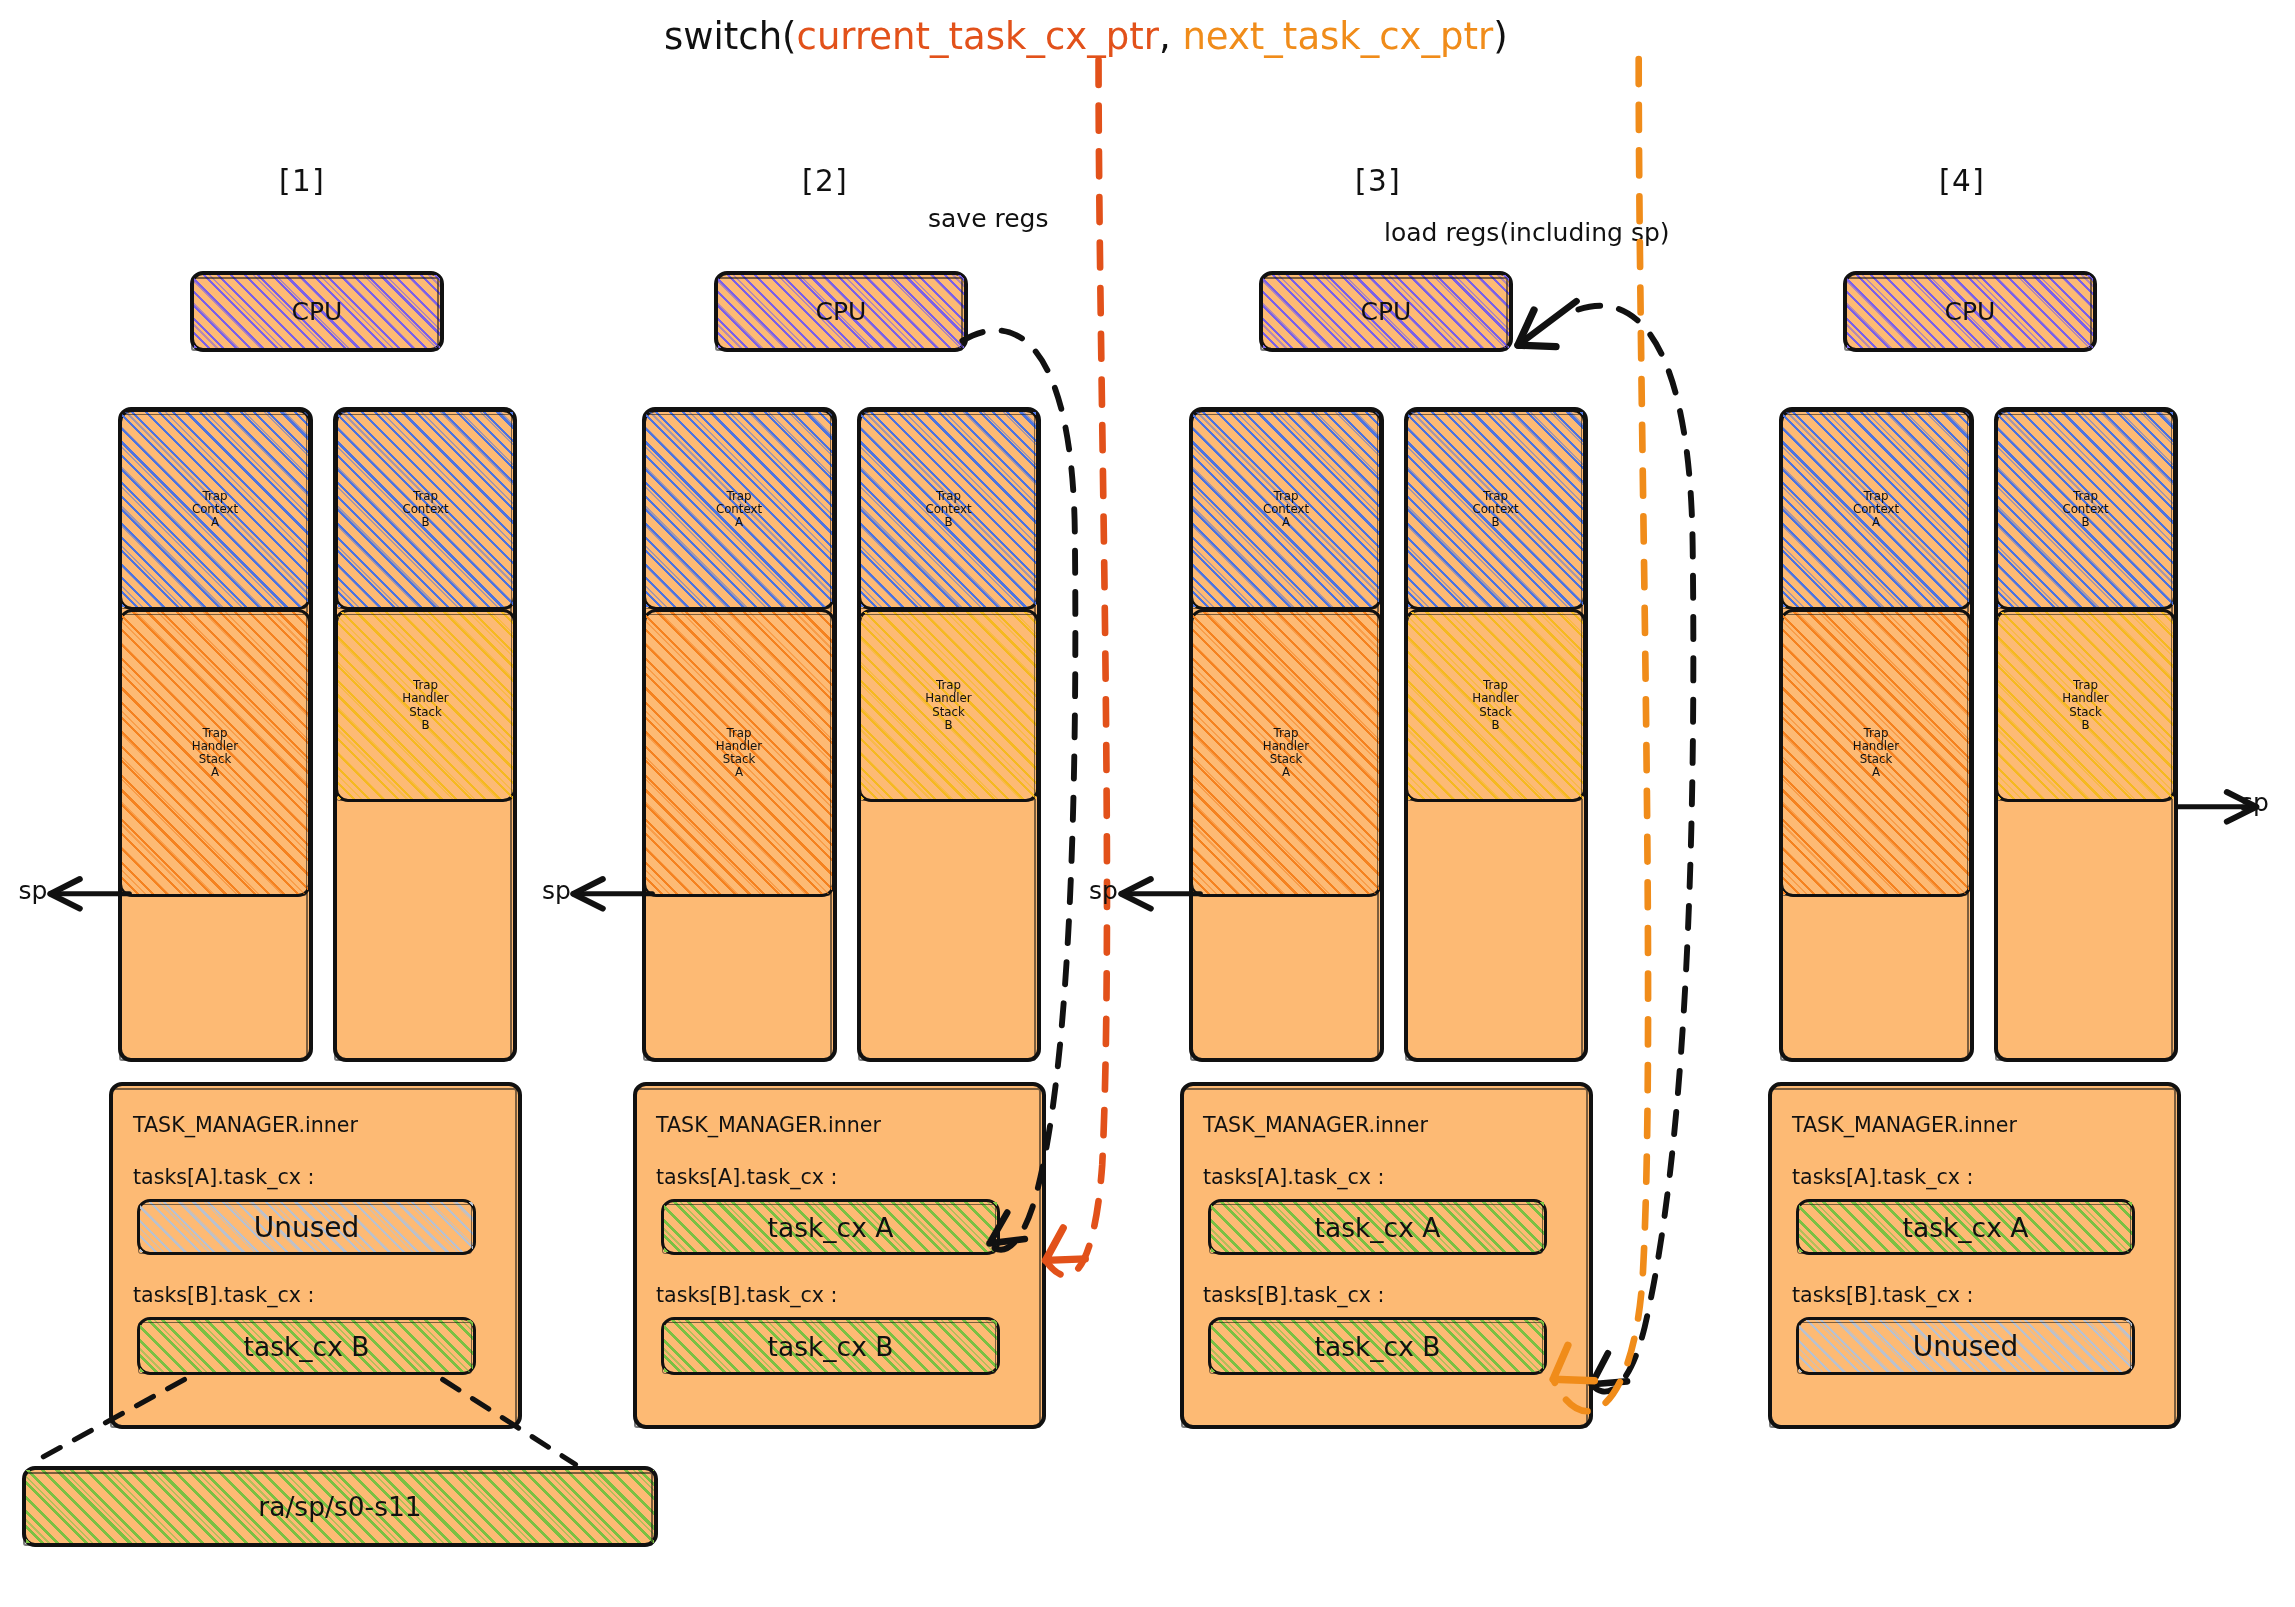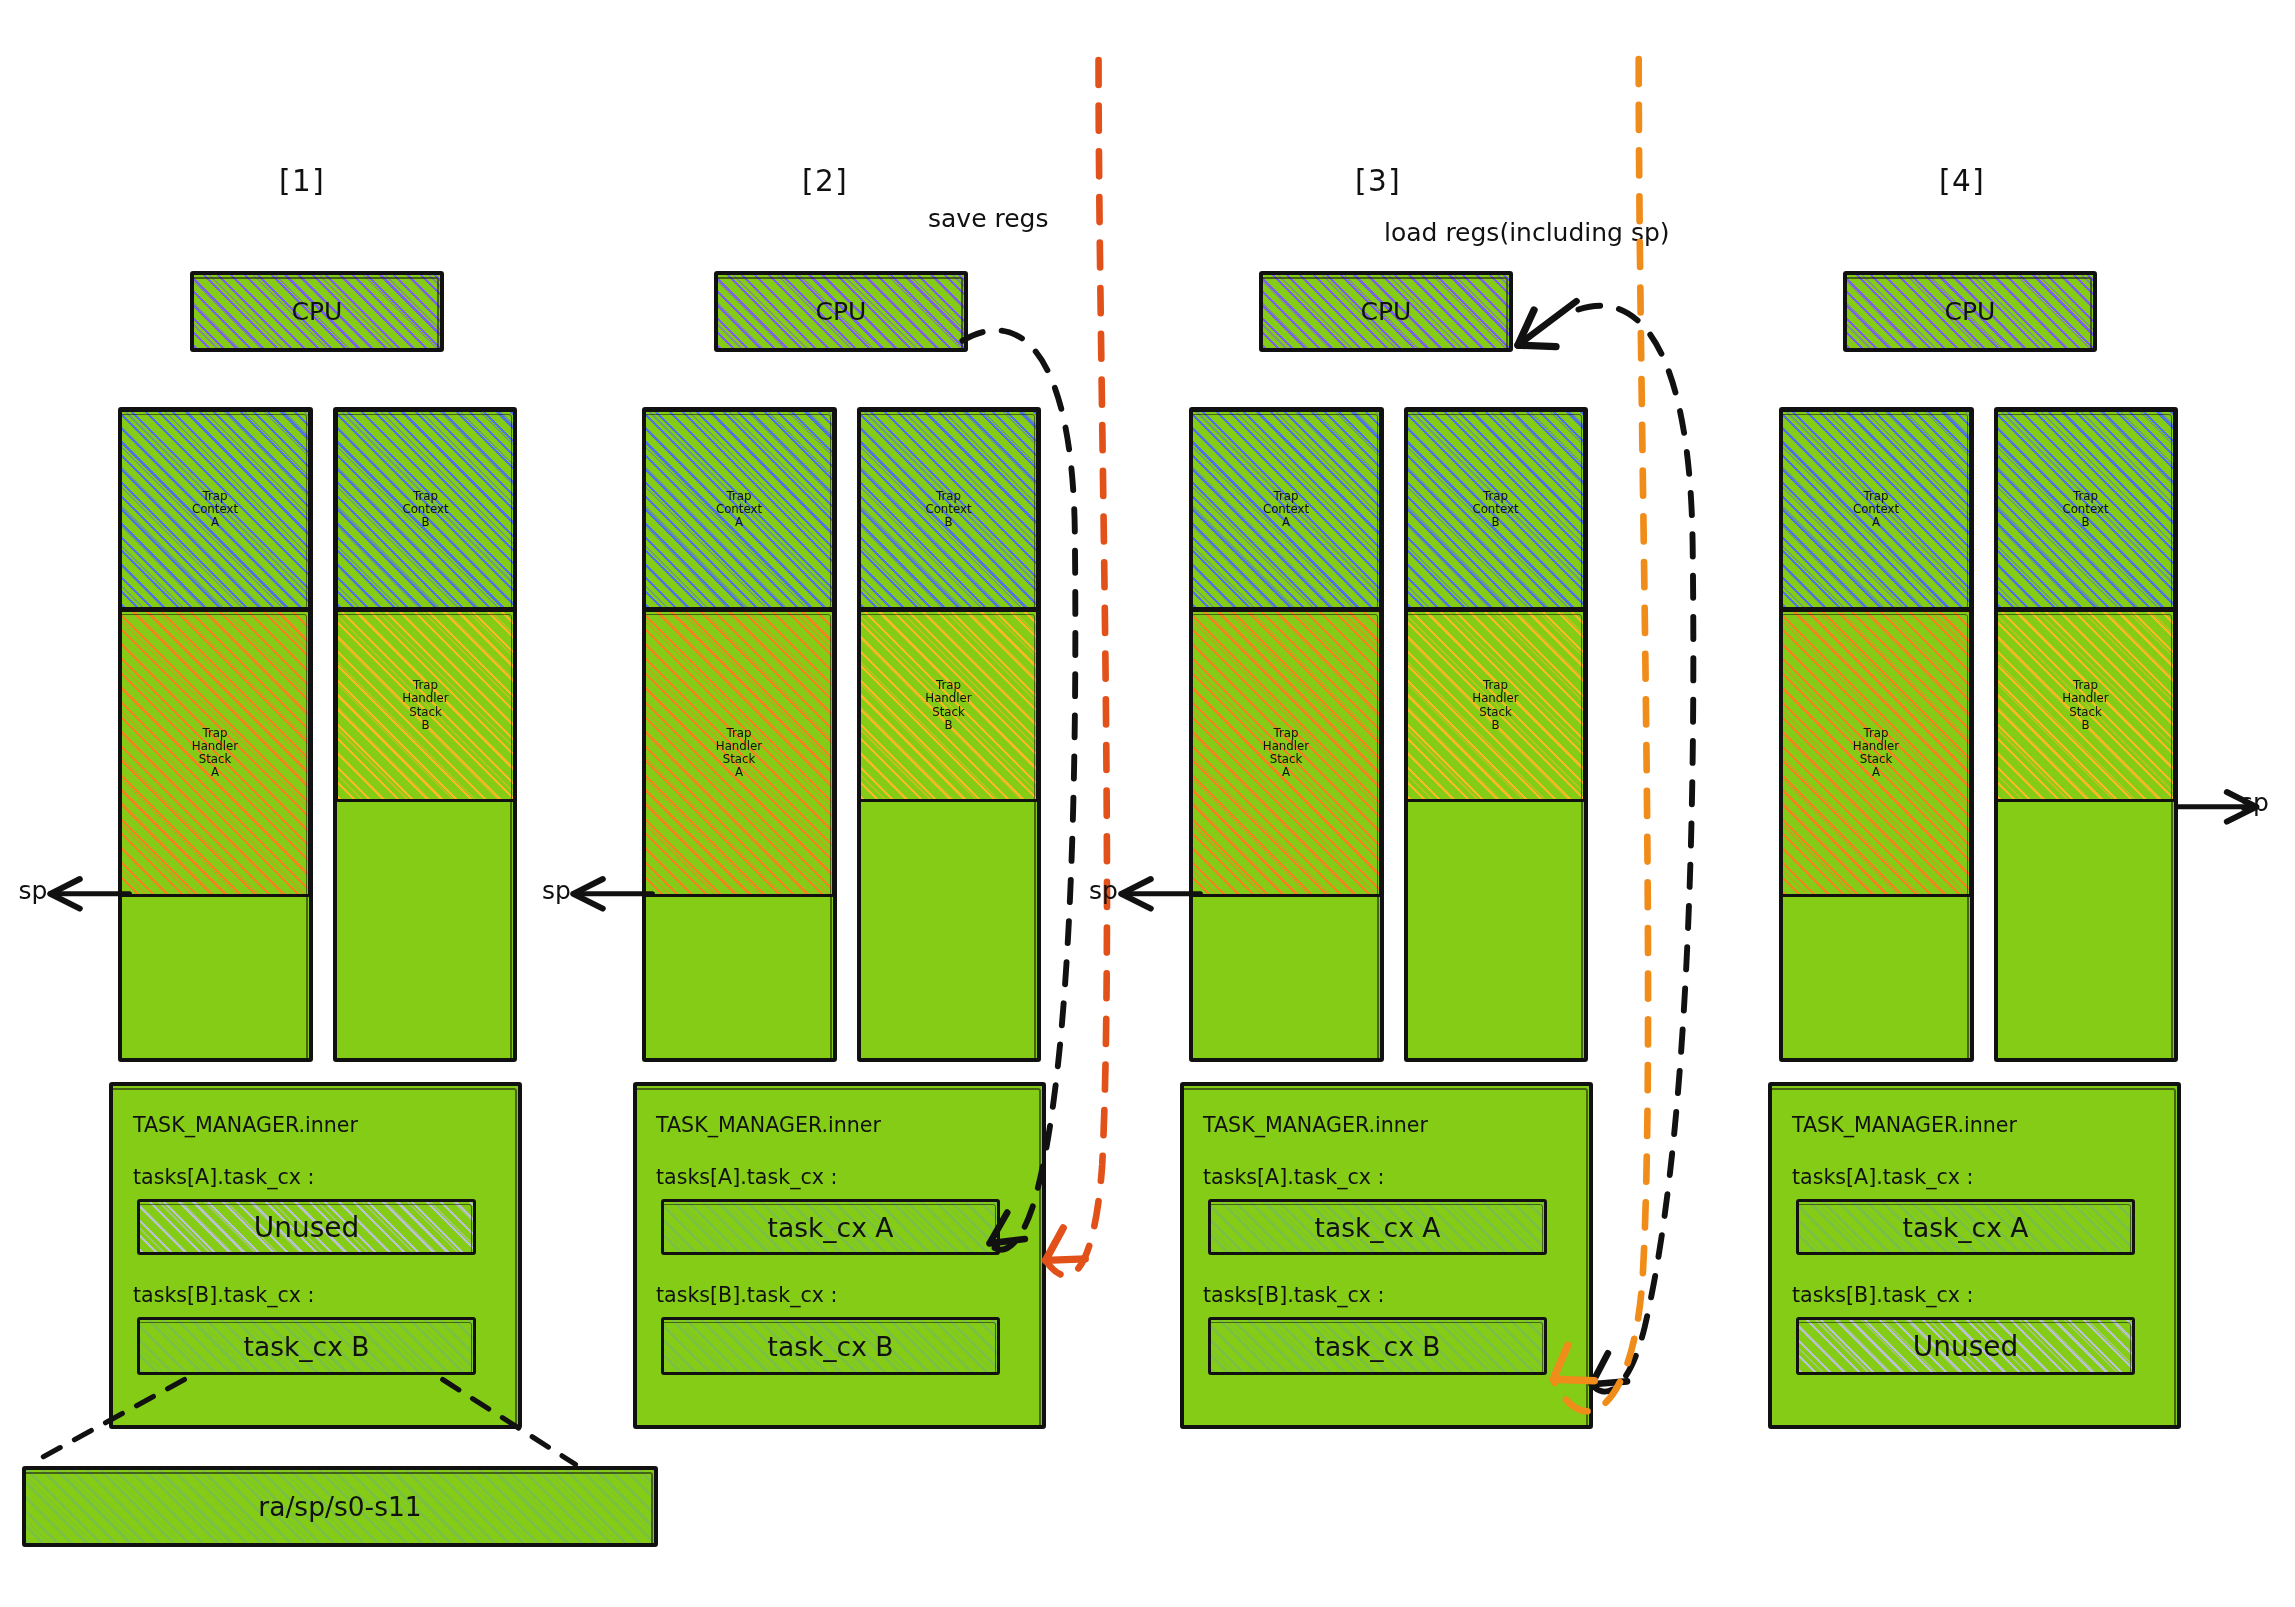--- a/index.html
+++ b/index.html
@@ -5,22 +5,22 @@
   html,body{margin:0;padding:0;background:#ffffff;}
   body{width:2295px;height:1608px;position:relative;overflow:hidden;
        font-family:"DejaVu Sans","Liberation Sans",sans-serif;color:#111;}
   .stage{position:absolute;inset:0;}
 
   
   .hdbox{
     position:absolute;
     border:4.4px solid #111;
     box-sizing:border-box;
-    background:#84cc16;
-    border-radius:3px;
+    background:#fdba74;
+    border-radius:13px;
   }
   .hdbox::after{ 
     content:"";position:absolute;left:-2.9px;top:2.2px;right:1.5px;bottom:-2.9px;
     border:2.2px solid rgba(17,17,17,.55);border-radius:2.9px;pointer-events:none;
   }
   .thin{border-width:3.7px;}
   .thin::after{border-width:1.5px;left:-2.2px;top:1.5px;right:1.5px;bottom:-2.2px;}
 
   
   .hatch{position:absolute;inset:0;pointer-events:none;}
@@ -70,20 +70,23 @@
   .cpuText{position:absolute;inset:0;display:flex;align-items:center;
            justify-content:center;font-size:25px;color:#111;}
   .spText{position:absolute;font-size:25px;color:#111;}
   svg{position:absolute;overflow:visible;}
 </style>
 </head>
 <body>
 
 <div class="stage">
 
+  <div class="title" style="left:664px;top:14.7px;">
+    <span class="k">switch(</span><span class="cur">current_task_cx_ptr</span><span class="k">, </span><span class="nxt">next_task_cx_ptr</span><span class="k">)</span>
+  </div>
 
   <div class="panel-num" style="left:279px;top:164px;">[1]</div>
   <div class="panel-num" style="left:802px;top:164px;">[2]</div>
   <div class="panel-num" style="left:1355px;top:164px;">[3]</div>
   <div class="panel-num" style="left:1939px;top:164px;">[4]</div>
 
   <div class="hdbox" style="left:190px;top:271px;width:254px;height:81px;">
     <div class="hatch h-purple"></div>
     <div class="cpuText">CPU</div>
   </div>

